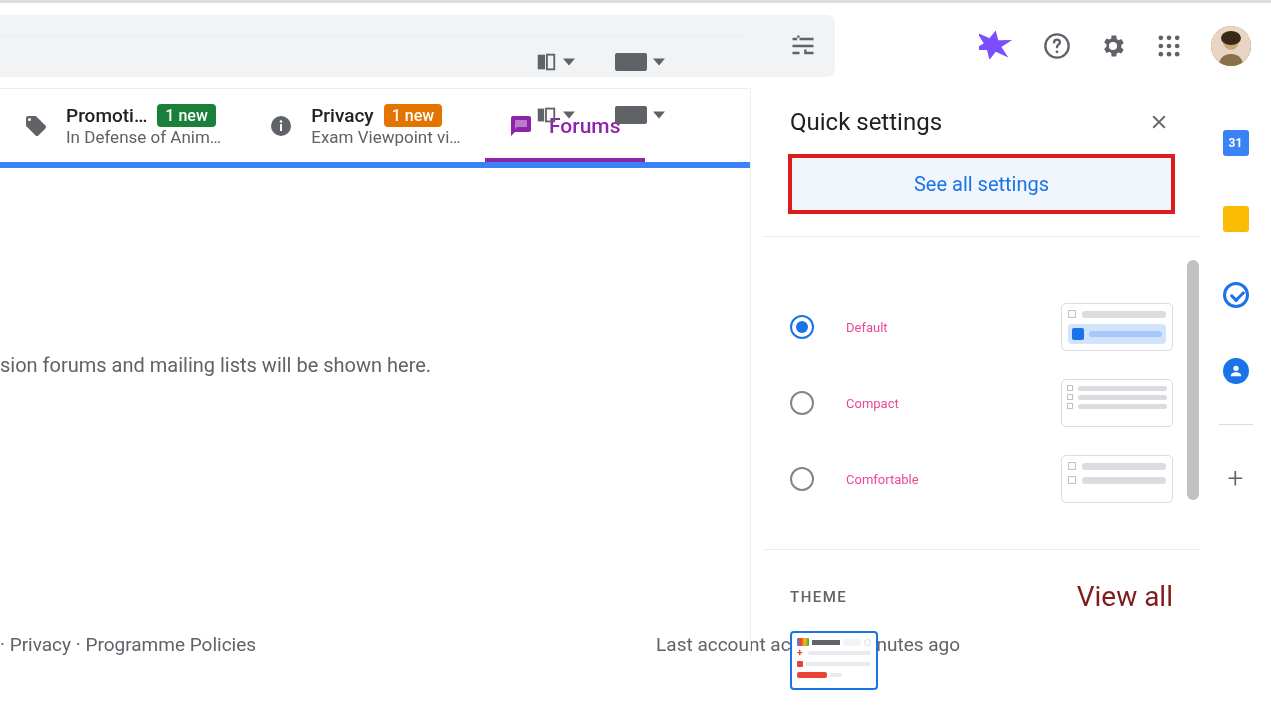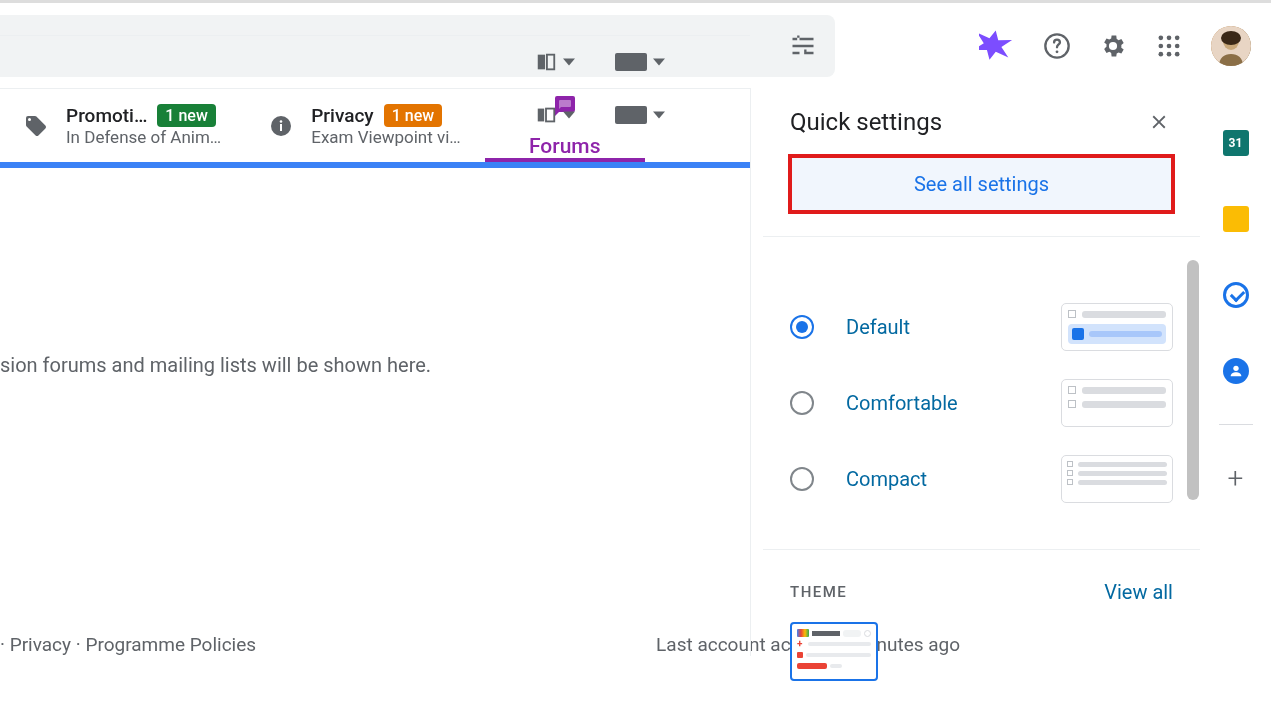--- a/index.html
+++ b/index.html
@@ -65,21 +65,21 @@
     min-width: 0;
   }
   .tab .ticn{width:24px;height:24px;fill:#5f6368;flex-shrink:0;}
   .tab-content{display:flex;flex-direction:column;min-width:0;}
   .tab-title-row{display:flex;align-items:center;gap:10px;}
   .tab-title{font-size:19px;font-weight:500;color:#202124;white-space:nowrap;overflow:hidden;text-overflow:ellipsis;}
   .badge{font-size:16px;font-weight:500;color:#fff;padding:2px 8px;border-radius:4px;}
   .badge.green{background:#188038;}
   .badge.orange{background:#e37400;}
   .tab-sub{font-size:17px;color:#5f6368;white-space:nowrap;overflow:hidden;text-overflow:ellipsis;max-width:180px;}
-  .tab.active{border-bottom:4px solid #8e24aa;margin-top:4px;flex-direction:column;}
+  .tab.active{border-bottom:4px solid #8e24aa;margin-top:4px;}
   .tab.active .ticn{fill:#8e24aa;}
   .tab.active .tab-title{color:#8e24aa;font-size:21px;}
   .tab.forum{min-width:160px;justify-content:center;gap:16px;}
   .main-body{
     display:flex;
     height: calc(709px - 3px - 85px - 53px);
   }
   .left-col{
     width: 750px;
     padding-top: 180px;
@@ -134,37 +134,37 @@
   .d-left{display:flex;align-items:center;gap:32px;}
   .radio{
     width:24px;height:24px;border-radius:50%;
     border:2px solid #80868b;position:relative;
   }
   .radio.selected{border-color:#1a73e8;}
   .radio.selected::after{
     content:'';position:absolute;width:12px;height:12px;border-radius:50%;
     background:#1a73e8;top:4px;left:4px;
   }
-  .d-label{font-size:20px;color:#0369a1;}
+  .d-label{font-size:13px;color:#ec4899;}
   .d-preview{
     width:112px;height:48px;border:1px solid #dadce0;border-radius:5px;
     background:#fff;padding:6px;display:flex;flex-direction:column;gap:6px;
   }
   .d-preview .row{display:flex;align-items:center;gap:6px;}
   .d-preview .sq{width:8px;height:8px;border:1px solid #bdc1c6;}
   .d-preview .ln{flex:1;height:7px;background:#dadce0;border-radius:3px;}
   .d-preview.def .blue{background:#d2e3fc;border-radius:4px;display:flex;align-items:center;padding:4px;gap:5px;height:20px;}
   .d-preview.def .bx{width:12px;height:12px;background:#1a73e8;border-radius:2px;}
   .d-preview.def .bln{flex:1;height:6px;background:#a8c7fa;border-radius:3px;}
   .d-preview.cmp{gap:3px;padding:5px;}
   .d-preview.cmp .row{gap:5px;}
   .d-preview.cmp .sq{width:6px;height:6px;}
   .d-preview.cmp .ln{height:5px;}
   .theme-head{display:flex;align-items:center;justify-content:space-between;}
-  .view-all{color:#0369a1;font-size:20px;cursor:pointer;}
+  .view-all{color:#7f1d1d;font-size:28px;cursor:pointer;}
   .theme-thumb{
     margin-top:18px;width:88px;height:59px;border:2px solid #1a73e8;border-radius:4px;
     background:#fff;padding:5px;display:flex;flex-direction:column;gap:3px;
   }
   .theme-thumb .tr{height:8px;display:flex;align-items:center;gap:3px;}
   .theme-thumb .mlogo{width:12px;height:8px;background:linear-gradient(90deg,#4285f4,#ea4335,#fbbc04,#34a853);border-radius:1px;}
   .theme-thumb .gtxt{width:28px;height:5px;background:#5f6368;}
   .theme-thumb .srch{flex:1;height:7px;background:#f1f3f4;border-radius:3px;}
   .theme-thumb .crc{width:7px;height:7px;border:1px solid #dadce0;border-radius:50%;}
   .theme-thumb .pls{width:8px;height:8px;color:#ea4335;font-weight:bold;font-size:10px;line-height:8px;}
@@ -172,21 +172,21 @@
   .theme-thumb .line{height:4px;background:#e8eaed;border-radius:2px;flex:1;}
   .qs-scroll{position:absolute;right:1px;top:172px;width:12px;height:240px;background:#c1c1c1;border-radius:6px;}
   .side-rail{
     width:70px;
     border-left:1px solid transparent;
     display:flex;flex-direction:column;align-items:center;
     padding-top:42px;gap:50px;
   }
   .rail-hr{width:34px;height:1px;background:#dadce0;margin-top:-10px;margin-bottom:-10px;}
   .rail-icn{width:26px;height:26px;cursor:pointer;}
-  .rail-cal{background:#0f766e;color:#fff;font-size:12px;font-weight:bold;display:flex;align-items:center;justify-content:center;border-radius:3px;}
+  .rail-cal{background:#3b82f6;color:#fff;font-size:12px;font-weight:bold;display:flex;align-items:center;justify-content:center;border-radius:3px;}
   .rail-keep{background:#fbbc04;border-radius:3px;}
   .rail-keep::after{content:'';}
   .rail-tasks{border:3px solid #1a73e8;border-radius:50%;position:relative;}
   .rail-tasks::after{content:'';position:absolute;width:10px;height:6px;border-left:3px solid #1a73e8;border-bottom:3px solid #1a73e8;transform:rotate(-45deg);top:5px;left:5px;}
   .rail-contacts{background:#1a73e8;border-radius:50%;display:flex;align-items:center;justify-content:center;}
   .rail-contacts svg{width:16px;height:16px;fill:#fff;}
   .rail-plus{color:#5f6368;font-size:28px;font-weight:300;display:flex;align-items:center;justify-content:center;}
 </style>
 </head>
 <body>
@@ -326,43 +326,43 @@
               </div>
             <div class="blue">
                 <div class="bx"></div>
                 <div class="bln"></div>
               </div>
           </div>
         </div>
         <div class="d-row">
           <div class="d-left">
             <div class="radio"></div>
-            <span class="d-label">Comfortable</span>
-          </div>
-          <div class="d-preview">
+            <span class="d-label">Compact</span>
+          </div>
+          <div class="d-preview cmp">
+            <div class="row">
+                <div class="sq"></div>
+                <div class="ln"></div>
+              </div>
             <div class="row">
                 <div class="sq"></div>
                 <div class="ln"></div>
               </div>
             <div class="row">
                 <div class="sq"></div>
                 <div class="ln"></div>
               </div>
           </div>
         </div>
         <div class="d-row">
           <div class="d-left">
             <div class="radio"></div>
-            <span class="d-label">Compact</span>
-          </div>
-          <div class="d-preview cmp">
-            <div class="row">
-                <div class="sq"></div>
-                <div class="ln"></div>
-              </div>
+            <span class="d-label">Comfortable</span>
+          </div>
+          <div class="d-preview">
             <div class="row">
                 <div class="sq"></div>
                 <div class="ln"></div>
               </div>
             <div class="row">
                 <div class="sq"></div>
                 <div class="ln"></div>
               </div>
           </div>
         </div>

